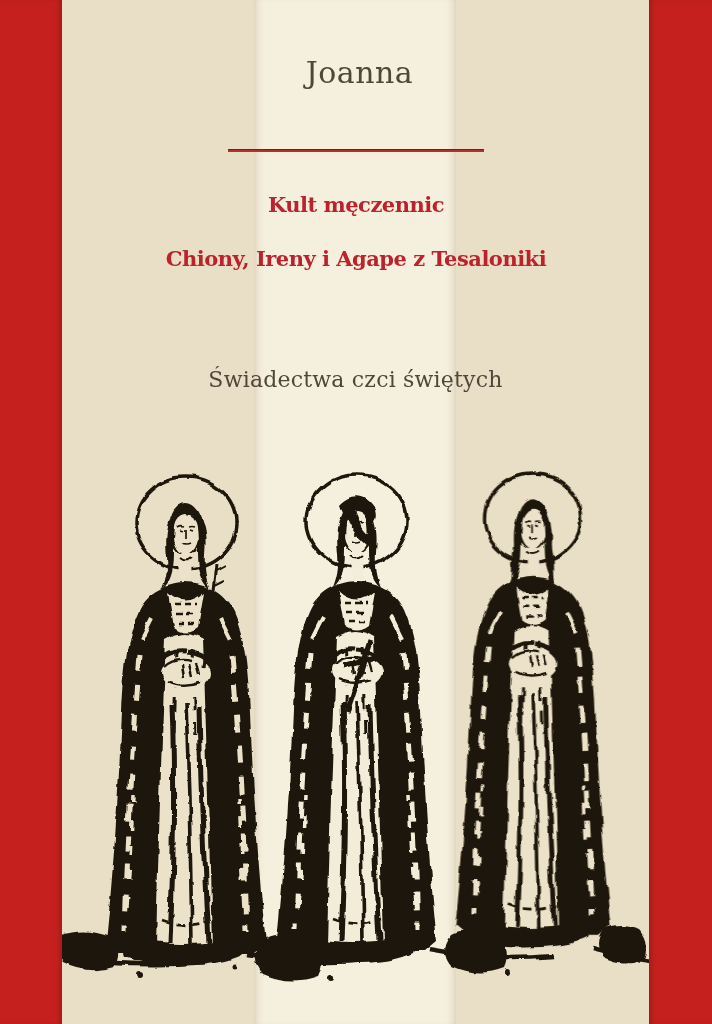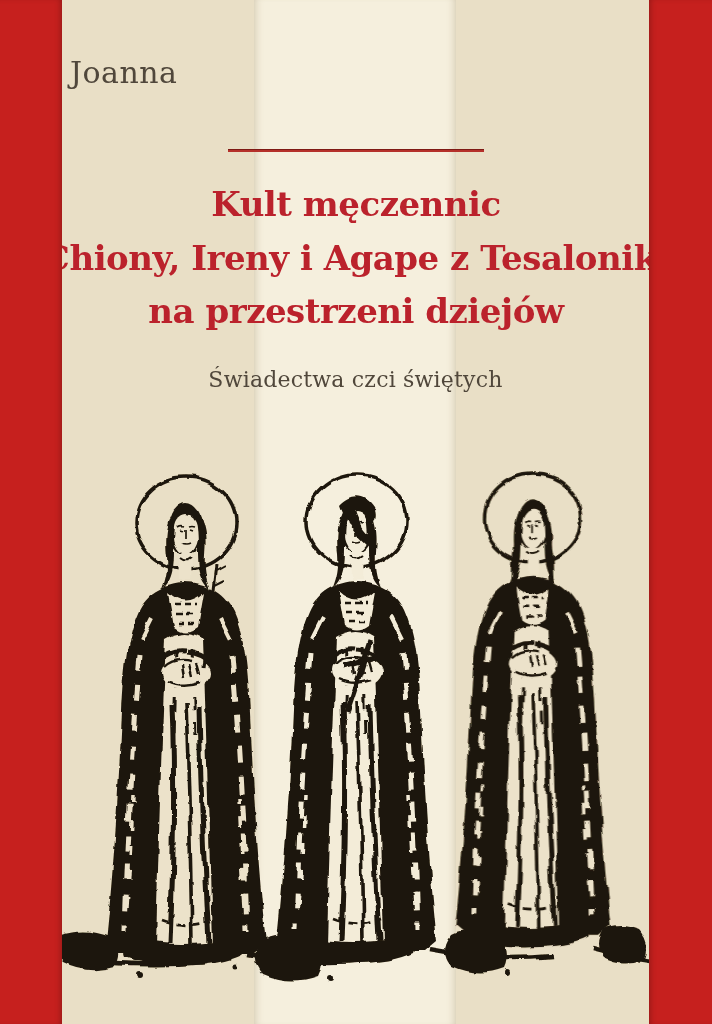--- a/index.html
+++ b/index.html
@@ -26,30 +26,30 @@
     position:absolute;left:254px;top:0;width:202px;height:1024px;
     background:var(--stripe);
     box-shadow:inset 8px 0 10px -8px rgba(120,100,60,.35),
                inset -8px 0 10px -8px rgba(120,100,60,.35);
   }
   .band{position:absolute;top:0;width:62px;height:1024px;background:var(--band-red);}
   .band.left{left:0;box-shadow:inset -4px 0 6px -3px rgba(0,0,0,.28);}
   .band.right{right:0;width:63px;box-shadow:inset 4px 0 6px -3px rgba(0,0,0,.28);}
   .author{
     position:absolute;top:54px;left:62px;right:63px;
-    font-size:30px;line-height:37px;
+    text-align:center;font-size:30px;line-height:37px;
     color:var(--text-dark);letter-spacing:.5px;padding-left:8px;
   }
   .rule{
     position:absolute;top:149px;left:228px;width:256px;height:2px;
     background:var(--rule-red);border-top:1px solid #7e1a14;
   }
   .title{
     position:absolute;top:178px;left:30px;right:30px;margin:0;
-    text-align:center;font-size:34px;line-height:53.5px;
+    text-align:center;font-size:21px;line-height:53.5px;
     font-weight:bold;color:var(--title-red);letter-spacing:-.5px;
     white-space:nowrap;
   }
   .subtitle{
     position:absolute;top:362px;left:62px;right:63px;
     text-align:center;font-size:22px;line-height:35.5px;
     color:var(--text-dark);letter-spacing:.2px;
   }
   svg.illustration{position:absolute;left:0;top:0;width:712px;height:1024px;display:block;}
 </style>
@@ -186,21 +186,20 @@
 
   <div class="author">
     <div>Joanna</div>
   </div>
 
   <div class="rule"></div>
 
   <h1 class="title">
     <div>Kult męczennic</div>
     <div>Chiony, Ireny i Agape z Tesaloniki</div>
-    <div>na przestrzeni dziejów</div>
   </h1>
 
   <div class="subtitle">
     <div>Świadectwa czci świętych</div>
   </div>
 
   <div class="band left"></div>
   <div class="band right"></div>
 </div>
 

